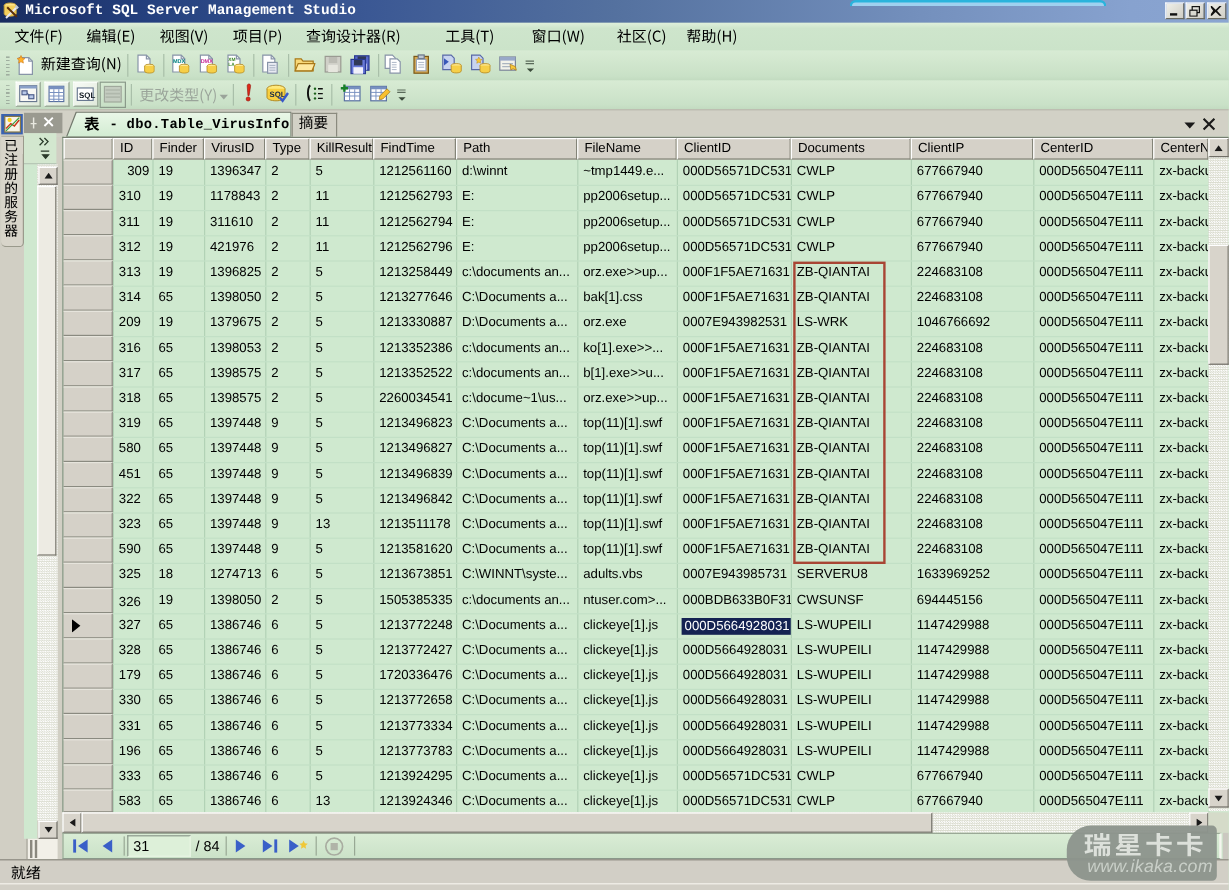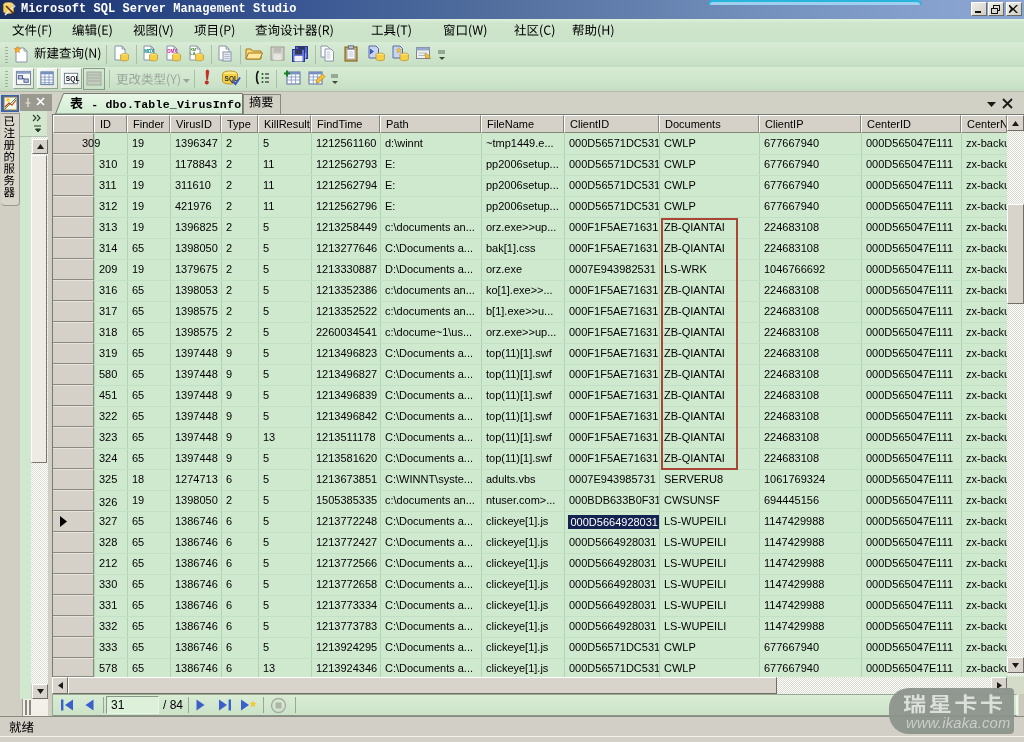--- a/index.html
+++ b/index.html
@@ -411,21 +411,21 @@
 <div class="a" style="left:311px;top:133px;width:1px;height:544px;background:#b2d2b6"></div>
 <div class="a" style="left:380px;top:133px;width:1px;height:544px;background:#b2d2b6"></div>
 <div class="a" style="left:481px;top:133px;width:1px;height:544px;background:#b2d2b6"></div>
 <div class="a" style="left:564px;top:133px;width:1px;height:544px;background:#b2d2b6"></div>
 <div class="a" style="left:659px;top:133px;width:1px;height:544px;background:#b2d2b6"></div>
 <div class="a" style="left:759px;top:133px;width:1px;height:544px;background:#b2d2b6"></div>
 <div class="a" style="left:861px;top:133px;width:1px;height:544px;background:#b2d2b6"></div>
 <div class="a" style="left:961px;top:133px;width:1px;height:544px;background:#b2d2b6"></div>
 <div class="a" style="left:1007px;top:133px;width:1px;height:544px;background:#b2d2b6"></div>
 <div class="rowh" style="left:53px;top:133px;width:41px;height:21px"></div>
-<div class="cell" style="left:78px;top:133px;width:32px;height:21px">309</div>
+<div class="cell" style="left:102px;top:133px;width:32px;height:21px">309</div>
 <div class="cell" style="left:128px;top:133px;width:42px;height:21px">19</div>
 <div class="cell" style="left:171px;top:133px;width:50px;height:21px">1396347</div>
 <div class="cell" style="left:222px;top:133px;width:36px;height:21px">2</div>
 <div class="cell" style="left:259px;top:133px;width:52px;height:21px">5</div>
 <div class="cell" style="left:312px;top:133px;width:68px;height:21px">1212561160</div>
 <div class="cell" style="left:381px;top:133px;width:100px;height:21px">d:\winnt</div>
 <div class="cell" style="left:482px;top:133px;width:82px;height:21px">~tmp1449.e...</div>
 <div class="cell" style="left:565px;top:133px;width:94px;height:21px">000D56571DC531</div>
 <div class="cell" style="left:660px;top:133px;width:99px;height:21px">CWLP</div>
 <div class="cell" style="left:760px;top:133px;width:101px;height:21px">677667940</div>
@@ -636,21 +636,21 @@
 <div class="cell" style="left:312px;top:427px;width:68px;height:21px">1213511178</div>
 <div class="cell" style="left:381px;top:427px;width:100px;height:21px">C:\Documents a...</div>
 <div class="cell" style="left:482px;top:427px;width:82px;height:21px">top(11)[1].swf</div>
 <div class="cell" style="left:565px;top:427px;width:94px;height:21px">000F1F5AE71631</div>
 <div class="cell" style="left:660px;top:427px;width:99px;height:21px">ZB-QIANTAI</div>
 <div class="cell" style="left:760px;top:427px;width:101px;height:21px">224683108</div>
 <div class="cell" style="left:862px;top:427px;width:99px;height:21px">000D565047E111</div>
 <div class="cell" style="left:962px;top:427px;width:45px;height:21px">zx-backu</div>
 <div class="a" style="left:94px;top:448px;width:913px;height:1px;background:#c2e0c6"></div>
 <div class="rowh" style="left:53px;top:448px;width:41px;height:21px"></div>
-<div class="cell" style="left:95px;top:448px;width:32px;height:21px">324</div>
+<div class="cell" style="left:95px;top:448px;width:32px;height:21px">590</div>
 <div class="cell" style="left:128px;top:448px;width:42px;height:21px">65</div>
 <div class="cell" style="left:171px;top:448px;width:50px;height:21px">1397448</div>
 <div class="cell" style="left:222px;top:448px;width:36px;height:21px">9</div>
 <div class="cell" style="left:259px;top:448px;width:52px;height:21px">5</div>
 <div class="cell" style="left:312px;top:448px;width:68px;height:21px">1213581620</div>
 <div class="cell" style="left:381px;top:448px;width:100px;height:21px">C:\Documents a...</div>
 <div class="cell" style="left:482px;top:448px;width:82px;height:21px">top(11)[1].swf</div>
 <div class="cell" style="left:565px;top:448px;width:94px;height:21px">000F1F5AE71631</div>
 <div class="cell" style="left:660px;top:448px;width:99px;height:21px">ZB-QIANTAI</div>
 <div class="cell" style="left:760px;top:448px;width:101px;height:21px">224683108</div>
@@ -661,21 +661,21 @@
 <div class="cell" style="left:95px;top:469px;width:32px;height:21px">325</div>
 <div class="cell" style="left:128px;top:469px;width:42px;height:21px">18</div>
 <div class="cell" style="left:171px;top:469px;width:50px;height:21px">1274713</div>
 <div class="cell" style="left:222px;top:469px;width:36px;height:21px">6</div>
 <div class="cell" style="left:259px;top:469px;width:52px;height:21px">5</div>
 <div class="cell" style="left:312px;top:469px;width:68px;height:21px">1213673851</div>
 <div class="cell" style="left:381px;top:469px;width:100px;height:21px">C:\WINNT\syste...</div>
 <div class="cell" style="left:482px;top:469px;width:82px;height:21px">adults.vbs</div>
 <div class="cell" style="left:565px;top:469px;width:94px;height:21px">0007E943985731</div>
 <div class="cell" style="left:660px;top:469px;width:99px;height:21px">SERVERU8</div>
-<div class="cell" style="left:760px;top:469px;width:101px;height:21px">1061769324</div>
+<div class="cell" style="left:760px;top:469px;width:101px;height:21px">1633969252</div>
 <div class="cell" style="left:862px;top:469px;width:99px;height:21px">000D565047E111</div>
 <div class="cell" style="left:962px;top:469px;width:45px;height:21px">zx-backu</div>
 <div class="a" style="left:94px;top:490px;width:913px;height:1px;background:#c2e0c6"></div>
 <div class="rowh" style="left:53px;top:490px;width:41px;height:21px"></div>
 <div class="cell" style="left:95px;top:492px;width:32px;height:21px">326</div>
 <div class="cell" style="left:128px;top:490px;width:42px;height:21px">19</div>
 <div class="cell" style="left:171px;top:490px;width:50px;height:21px">1398050</div>
 <div class="cell" style="left:222px;top:490px;width:36px;height:21px">2</div>
 <div class="cell" style="left:259px;top:490px;width:52px;height:21px">5</div>
 <div class="cell" style="left:312px;top:490px;width:68px;height:21px">1505385335</div>
@@ -713,26 +713,26 @@
 <div class="cell" style="left:312px;top:532px;width:68px;height:21px">1213772427</div>
 <div class="cell" style="left:381px;top:532px;width:100px;height:21px">C:\Documents a...</div>
 <div class="cell" style="left:482px;top:532px;width:82px;height:21px">clickeye[1].js</div>
 <div class="cell" style="left:565px;top:532px;width:94px;height:21px">000D5664928031</div>
 <div class="cell" style="left:660px;top:532px;width:99px;height:21px">LS-WUPEILI</div>
 <div class="cell" style="left:760px;top:532px;width:101px;height:21px">1147429988</div>
 <div class="cell" style="left:862px;top:532px;width:99px;height:21px">000D565047E111</div>
 <div class="cell" style="left:962px;top:532px;width:45px;height:21px">zx-backu</div>
 <div class="a" style="left:94px;top:553px;width:913px;height:1px;background:#c2e0c6"></div>
 <div class="rowh" style="left:53px;top:553px;width:41px;height:21px"></div>
-<div class="cell" style="left:95px;top:553px;width:32px;height:21px">212</div>
+<div class="cell" style="left:95px;top:553px;width:32px;height:21px">179</div>
 <div class="cell" style="left:128px;top:553px;width:42px;height:21px">65</div>
 <div class="cell" style="left:171px;top:553px;width:50px;height:21px">1386746</div>
 <div class="cell" style="left:222px;top:553px;width:36px;height:21px">6</div>
 <div class="cell" style="left:259px;top:553px;width:52px;height:21px">5</div>
-<div class="cell" style="left:312px;top:553px;width:68px;height:21px">1213772566</div>
+<div class="cell" style="left:312px;top:553px;width:68px;height:21px">1720336476</div>
 <div class="cell" style="left:381px;top:553px;width:100px;height:21px">C:\Documents a...</div>
 <div class="cell" style="left:482px;top:553px;width:82px;height:21px">clickeye[1].js</div>
 <div class="cell" style="left:565px;top:553px;width:94px;height:21px">000D5664928031</div>
 <div class="cell" style="left:660px;top:553px;width:99px;height:21px">LS-WUPEILI</div>
 <div class="cell" style="left:760px;top:553px;width:101px;height:21px">1147429988</div>
 <div class="cell" style="left:862px;top:553px;width:99px;height:21px">000D565047E111</div>
 <div class="cell" style="left:962px;top:553px;width:45px;height:21px">zx-backu</div>
 <div class="a" style="left:94px;top:574px;width:913px;height:1px;background:#c2e0c6"></div>
 <div class="rowh" style="left:53px;top:574px;width:41px;height:21px"></div>
 <div class="cell" style="left:95px;top:574px;width:32px;height:21px">330</div>
@@ -758,21 +758,21 @@
 <div class="cell" style="left:312px;top:595px;width:68px;height:21px">1213773334</div>
 <div class="cell" style="left:381px;top:595px;width:100px;height:21px">C:\Documents a...</div>
 <div class="cell" style="left:482px;top:595px;width:82px;height:21px">clickeye[1].js</div>
 <div class="cell" style="left:565px;top:595px;width:94px;height:21px">000D5664928031</div>
 <div class="cell" style="left:660px;top:595px;width:99px;height:21px">LS-WUPEILI</div>
 <div class="cell" style="left:760px;top:595px;width:101px;height:21px">1147429988</div>
 <div class="cell" style="left:862px;top:595px;width:99px;height:21px">000D565047E111</div>
 <div class="cell" style="left:962px;top:595px;width:45px;height:21px">zx-backu</div>
 <div class="a" style="left:94px;top:616px;width:913px;height:1px;background:#c2e0c6"></div>
 <div class="rowh" style="left:53px;top:616px;width:41px;height:21px"></div>
-<div class="cell" style="left:95px;top:616px;width:32px;height:21px">332</div>
+<div class="cell" style="left:95px;top:616px;width:32px;height:21px">196</div>
 <div class="cell" style="left:128px;top:616px;width:42px;height:21px">65</div>
 <div class="cell" style="left:171px;top:616px;width:50px;height:21px">1386746</div>
 <div class="cell" style="left:222px;top:616px;width:36px;height:21px">6</div>
 <div class="cell" style="left:259px;top:616px;width:52px;height:21px">5</div>
 <div class="cell" style="left:312px;top:616px;width:68px;height:21px">1213773783</div>
 <div class="cell" style="left:381px;top:616px;width:100px;height:21px">C:\Documents a...</div>
 <div class="cell" style="left:482px;top:616px;width:82px;height:21px">clickeye[1].js</div>
 <div class="cell" style="left:565px;top:616px;width:94px;height:21px">000D5664928031</div>
 <div class="cell" style="left:660px;top:616px;width:99px;height:21px">LS-WUPEILI</div>
 <div class="cell" style="left:760px;top:616px;width:101px;height:21px">1147429988</div>
@@ -788,21 +788,21 @@
 <div class="cell" style="left:312px;top:637px;width:68px;height:21px">1213924295</div>
 <div class="cell" style="left:381px;top:637px;width:100px;height:21px">C:\Documents a...</div>
 <div class="cell" style="left:482px;top:637px;width:82px;height:21px">clickeye[1].js</div>
 <div class="cell" style="left:565px;top:637px;width:94px;height:21px">000D56571DC531</div>
 <div class="cell" style="left:660px;top:637px;width:99px;height:21px">CWLP</div>
 <div class="cell" style="left:760px;top:637px;width:101px;height:21px">677667940</div>
 <div class="cell" style="left:862px;top:637px;width:99px;height:21px">000D565047E111</div>
 <div class="cell" style="left:962px;top:637px;width:45px;height:21px">zx-backu</div>
 <div class="a" style="left:94px;top:658px;width:913px;height:1px;background:#c2e0c6"></div>
 <div class="rowh" style="left:53px;top:658px;width:41px;height:19px"></div>
-<div class="cell" style="left:95px;top:658px;width:32px;height:19px">578</div>
+<div class="cell" style="left:95px;top:658px;width:32px;height:19px">583</div>
 <div class="cell" style="left:128px;top:658px;width:42px;height:19px">65</div>
 <div class="cell" style="left:171px;top:658px;width:50px;height:19px">1386746</div>
 <div class="cell" style="left:222px;top:658px;width:36px;height:19px">6</div>
 <div class="cell" style="left:259px;top:658px;width:52px;height:19px">13</div>
 <div class="cell" style="left:312px;top:658px;width:68px;height:19px">1213924346</div>
 <div class="cell" style="left:381px;top:658px;width:100px;height:19px">C:\Documents a...</div>
 <div class="cell" style="left:482px;top:658px;width:82px;height:19px">clickeye[1].js</div>
 <div class="cell" style="left:565px;top:658px;width:94px;height:19px">000D56571DC531</div>
 <div class="cell" style="left:660px;top:658px;width:99px;height:19px">CWLP</div>
 <div class="cell" style="left:760px;top:658px;width:101px;height:19px">677667940</div>

